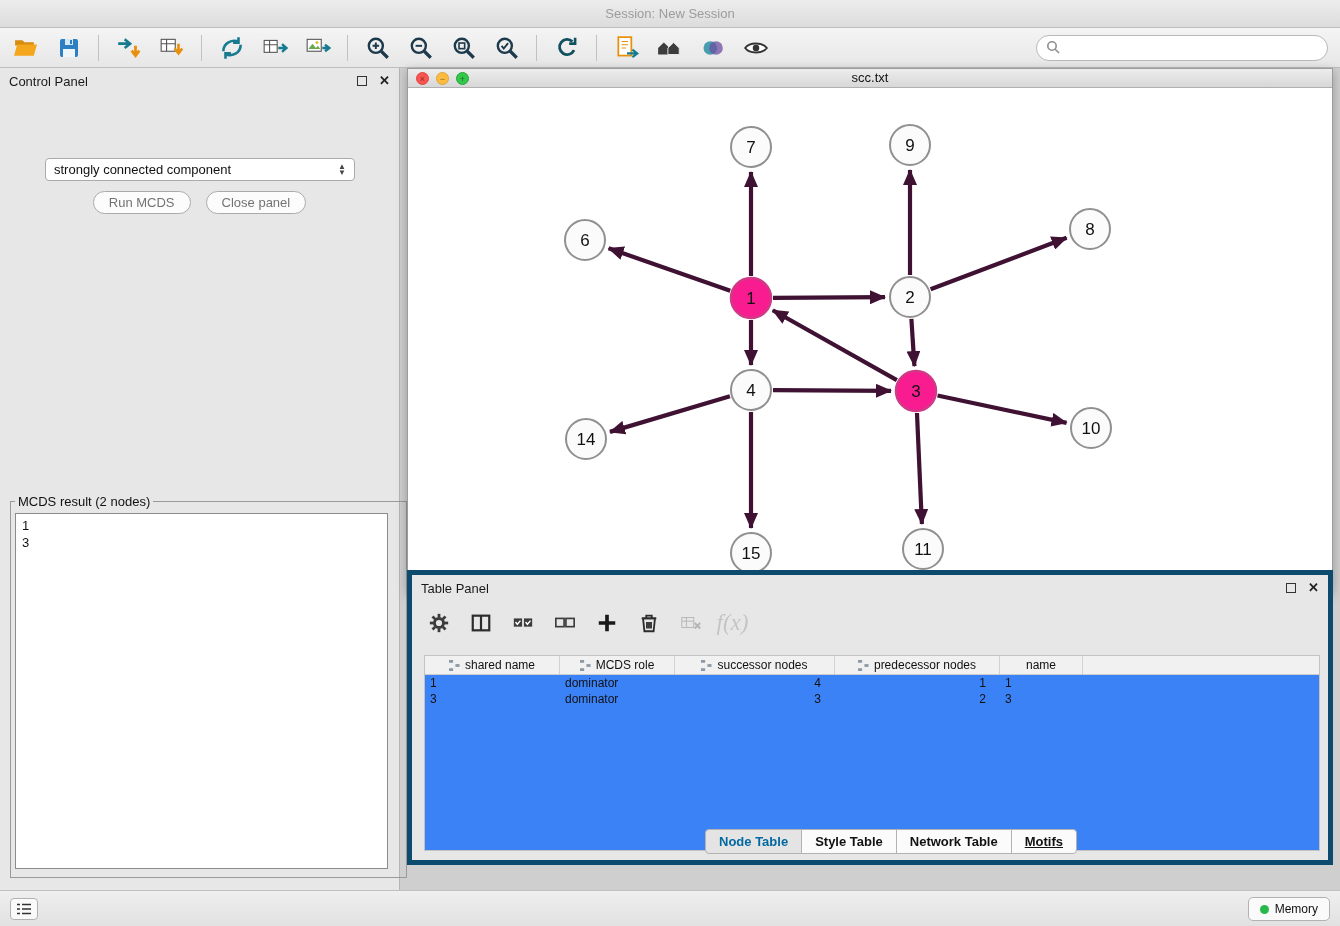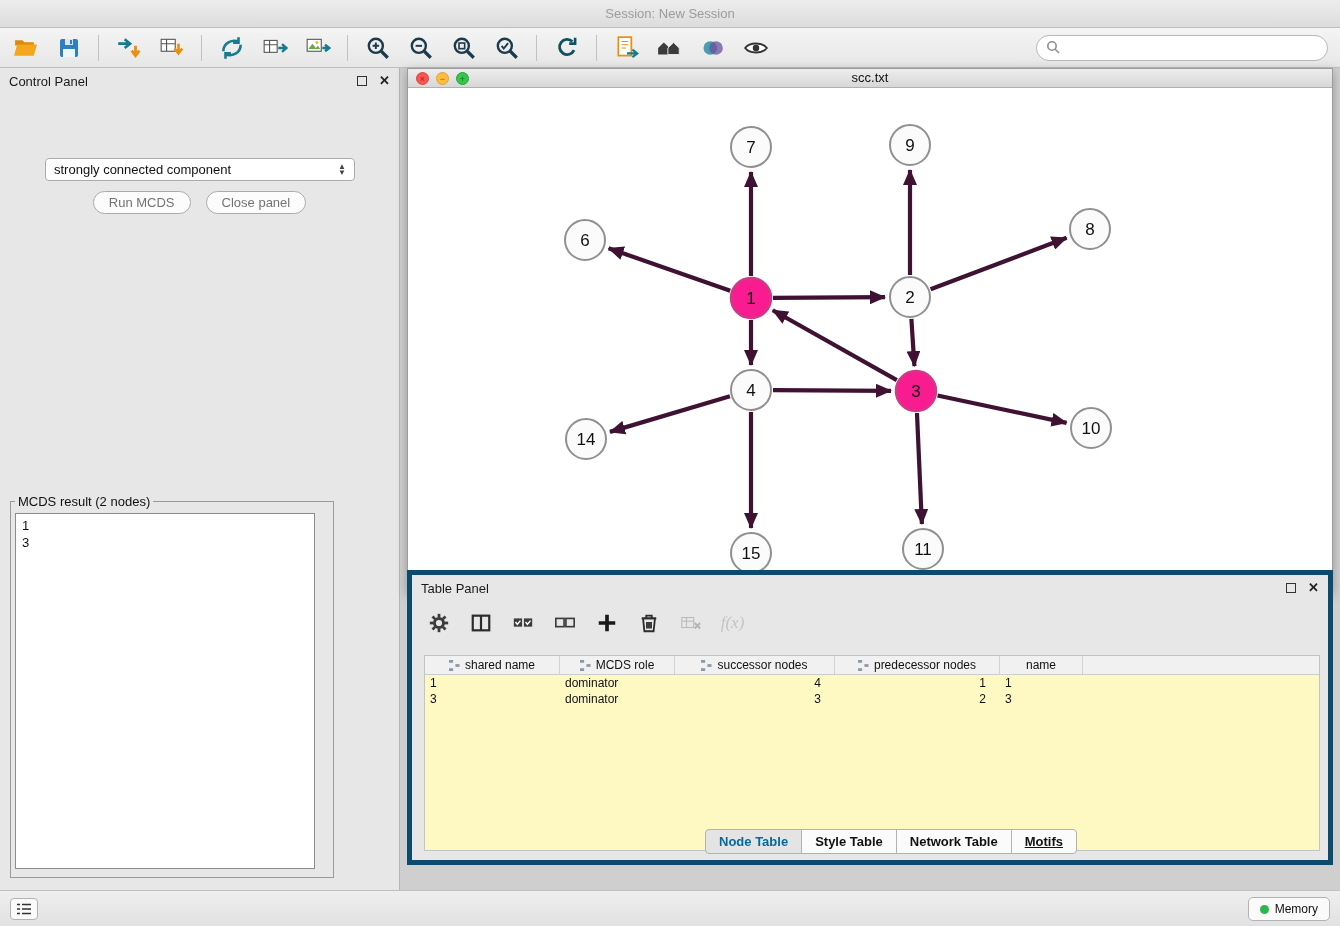--- a/index.html
+++ b/index.html
@@ -65,21 +65,21 @@
   }
   .dropdown .dd-arrows { margin-left:auto; display:flex; flex-direction:column; line-height:6px; font-size:8px; color:#444; }
   .cp-buttons { position:absolute; top:123px; left:0; width:100%; display:flex; justify-content:center; gap:15px; }
   .btn {
     background:#fcfcfc; border:1px solid #ababab; border-radius:12px;
     padding:3px 15px; font-size:13px; cursor:pointer; color:#737373;
     font-family:"Liberation Sans",sans-serif;
   }
 
   .mcds-fieldset {
-    position:absolute; left:10px; top:426px; width:324px; height:384px;
+    position:absolute; left:10px; top:426px; width:397px; height:384px;
     border:1px solid #9a9a9a;
   }
   .mcds-fieldset legend { font-size:13px; padding:0 3px; margin-left:4px; }
   .mcds-result {
     position:absolute; left:4px; right:18px; top:4px; bottom:8px;
     background:#fff; border:1px solid #8c8c8c; overflow:hidden;
     padding:3px 6px; font-size:13px; line-height:17px;
   }
 
   
@@ -101,25 +101,25 @@
   .nw-canvas { position:relative; width:100%; height:503px; background:#fff; }
 
   
   .table-panel {
     position:absolute; left:407px; top:570px; width:926px; height:295px;
     background:#e7e7e7; border:5px solid #0c4a6e;
   }
   .tp-toolbar { position:absolute; top:28px; left:14px; right:10px; height:40px; display:flex; align-items:center; gap:17px; }
   .tp-icon { width:25px; height:25px; display:flex; align-items:center; justify-content:center; cursor:pointer; }
   .tp-icon.disabled { opacity:.45; cursor:default; }
-  .fx-icon { font-family:"Liberation Serif", serif; font-style:italic; font-size:17px; color:#9a9a9a; }
+  .fx-icon { font-family:"Liberation Serif", serif; font-style:italic; font-size:23px; color:#9a9a9a; }
 
   .tp-table {
     position:absolute; left:12px; right:8px; top:80px; height:196px;
-    background:#fef9c3; border:1px solid #c3c3c3;
+    background:#3b82f6; border:1px solid #c3c3c3;
   }
   .tp-thead { display:flex; background:#f1f1f1; border-bottom:1px solid #cccccc; height:19px; }
   .tp-th {
     font-size:12px; display:flex; align-items:center; justify-content:center;
     gap:5px; border-right:1px solid #d2d2d2; color:#111; cursor:pointer;
   }
   .tp-row { display:flex; height:16px; font-size:12px; align-items:center; cursor:pointer; }
   .tp-td { padding:0 5px; overflow:hidden; white-space:nowrap; }
   .col-0 { width:135px; } .col-1 { width:115px; } .col-2 { width:160px; }
   .col-3 { width:165px; } .col-4 { width:83px; }

